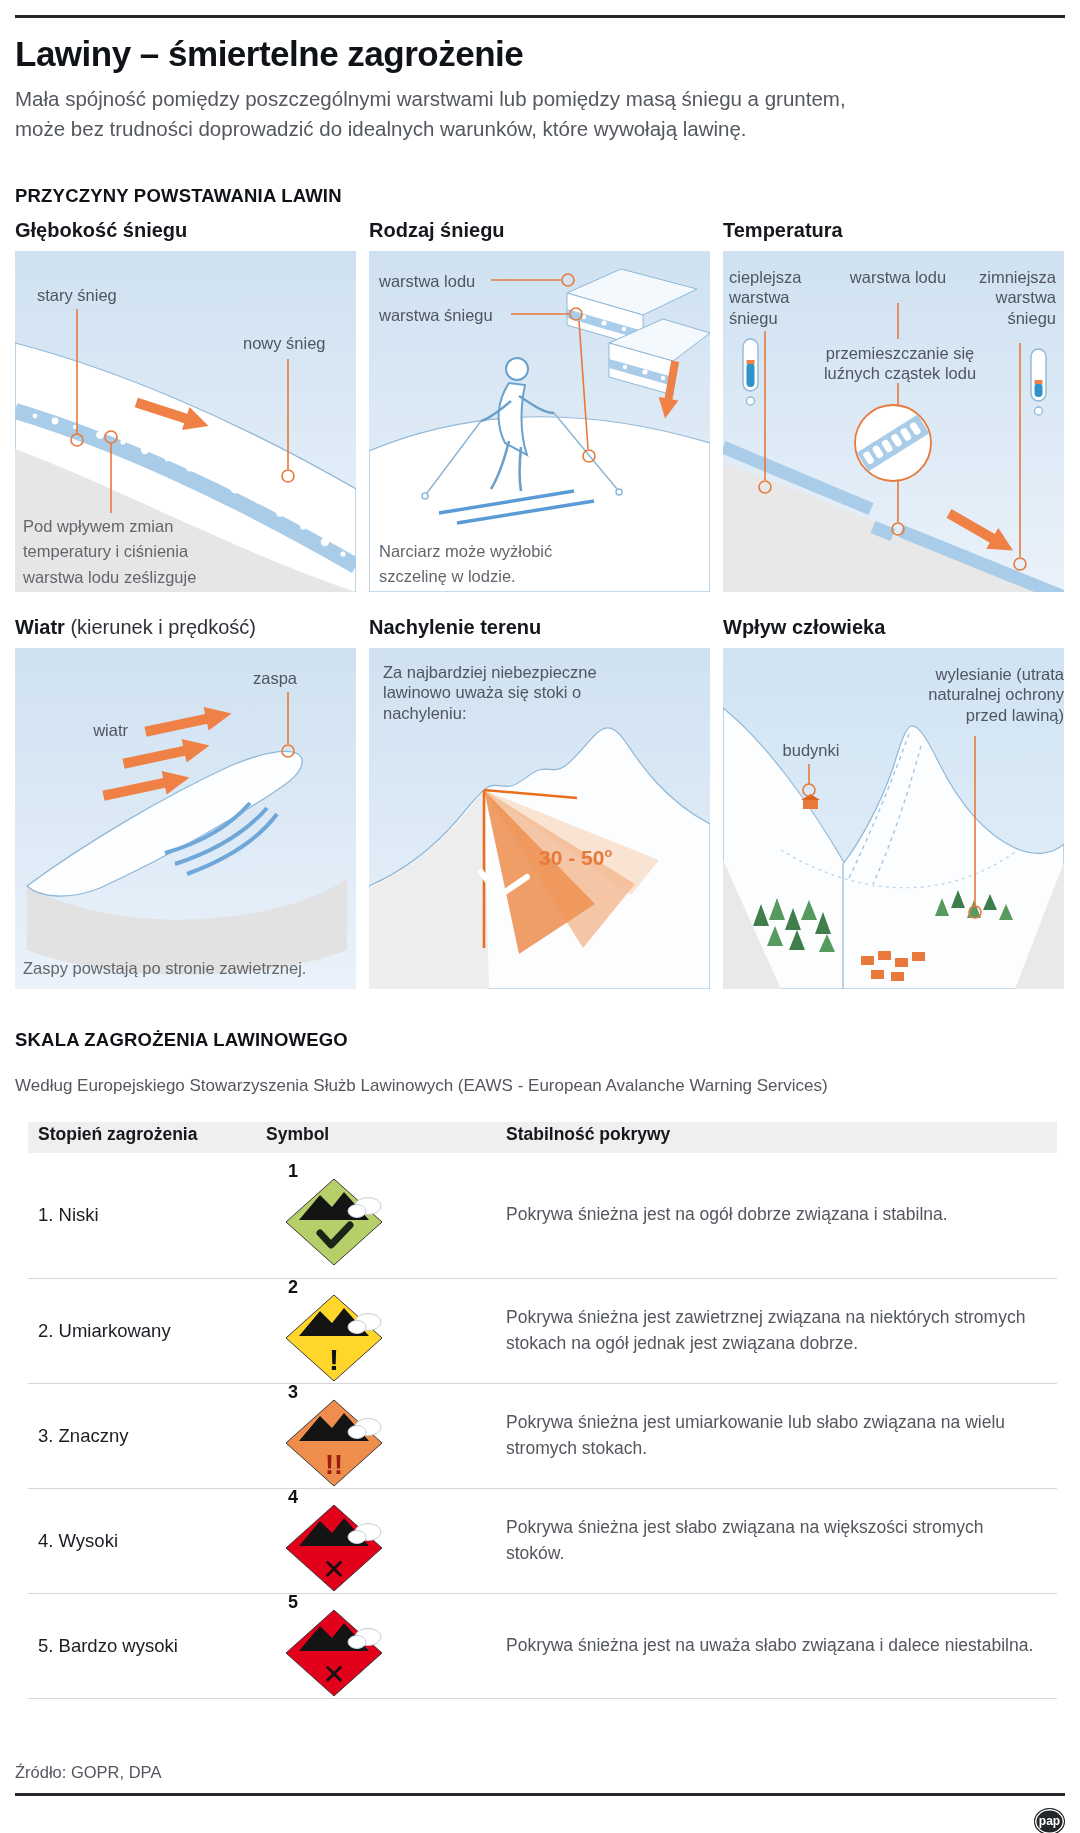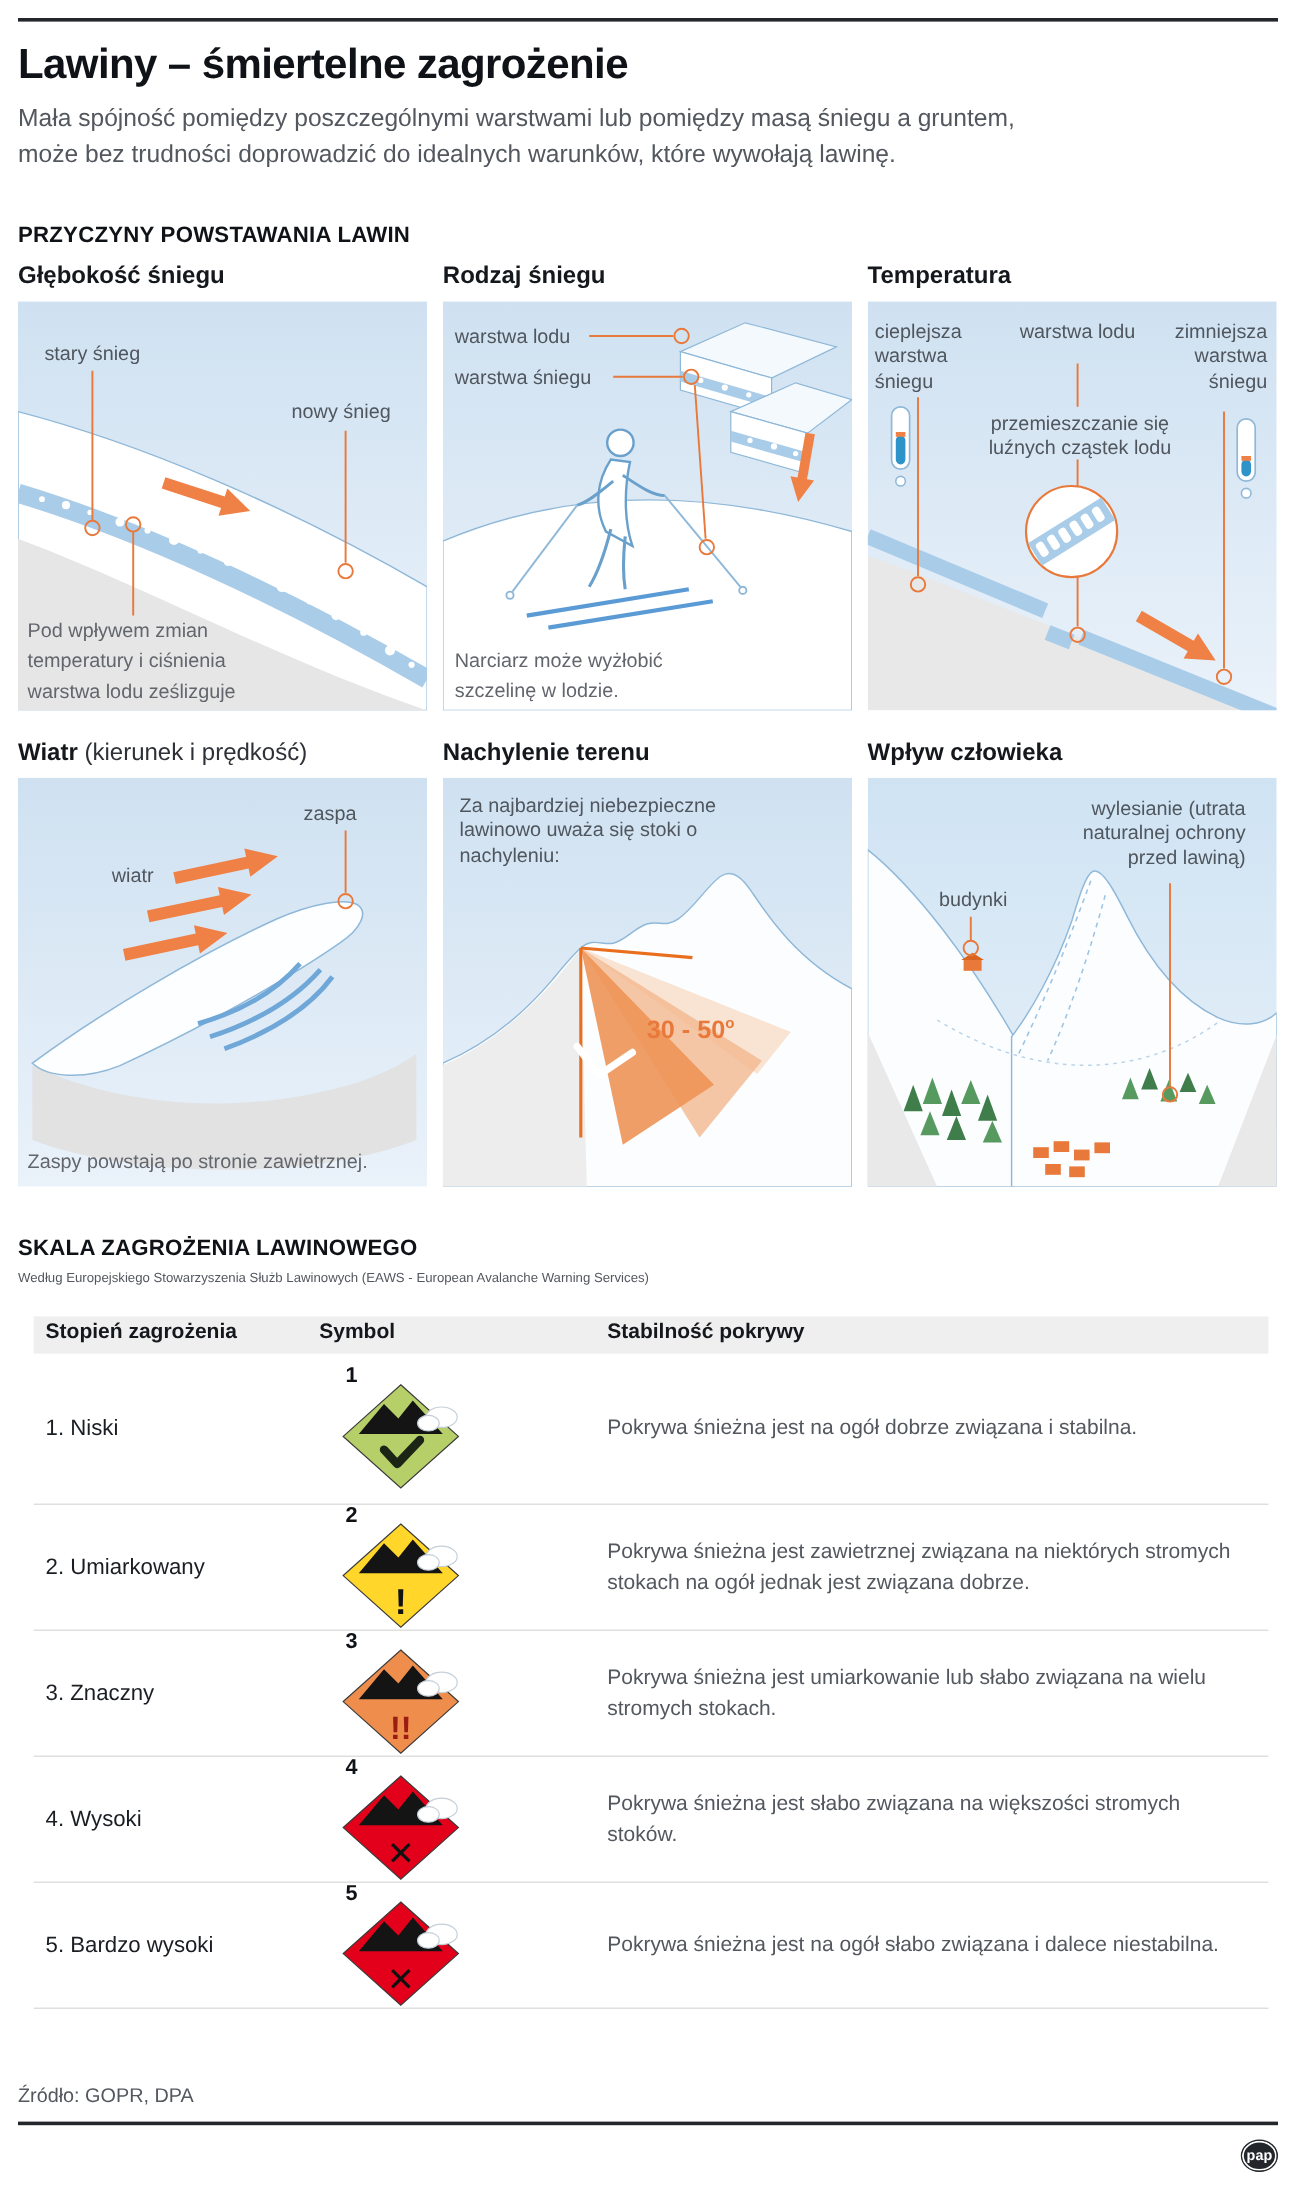--- a/index.html
+++ b/index.html
@@ -6,21 +6,21 @@
   body { width:1080px; background:#ffffff; font-family:"Liberation Sans","DejaVu Sans",sans-serif; color:#15181d; }
   .page { width:1080px; padding:0 15px; }
 
   .rule { height:3px; background:#23262b; margin-top:15px; }
   .rule.bottom { margin-top:11px; }
 
   h1 { font-size:35px; font-weight:800; letter-spacing:-0.5px; margin:16px 0 10px; color:#0f1216; }
   .intro { font-size:20.5px; line-height:1.48; color:#53575e; max-width:880px; }
 
   .section-title { font-size:18.5px; font-weight:800; margin-top:40px; color:#0f1216; letter-spacing:0.2px; }
-  .section-sub { font-size:11px; color:#53575e; margin-top:8px; }
+  .section-sub { font-size:17px; color:#53575e; margin-top:25px; }
 
   .panels-grid { display:grid; grid-template-columns:repeat(3,341px); column-gap:13px; row-gap:24px; margin-top:12px; }
   .cell h3 { font-size:20px; font-weight:800; margin-bottom:9px; color:#14171c; }
   .cell h3 .h-rest { font-weight:400; color:#2e3238; }
   .panel { position:relative; width:341px; height:341px; overflow:hidden; }
   .ill { position:absolute; inset:0; display:block; }
   svg { overflow:hidden; }
 
   .lbl { position:absolute; font-size:16.5px; color:#4f565e; line-height:1.24; }
   .cap { position:absolute; font-size:16.5px; color:#62666c; line-height:1.55; }
@@ -311,21 +311,21 @@
           <g>
             <rect x="80" y="152" width="15" height="9" fill="#e8793a"></rect>
             <polygon points="78,152 87.5,146 97,152" fill="#d9641f"></polygon>
           </g>
           <line class="ll" x1="86" y1="116" x2="86" y2="136"></line>
           <circle class="lc" cx="86" cy="142" r="6"></circle>
           <line class="ll" x1="252" y1="88" x2="252" y2="257"></line>
           <circle class="lc" cx="252" cy="264" r="6"></circle>
         </svg>
         <div class="lbl" style="left:48px; top:92px; width:80px; text-align:center;">budynki</div>
-        <div class="lbl" style="right:26px; top:16px; width:178px; text-align:right;">wylesianie (utrata naturalnej ochrony przed lawiną)</div>
+        <div class="lbl" style="right:0; top:16px; width:178px; text-align:right;">wylesianie (utrata naturalnej ochrony przed lawiną)</div>
       </div>
     </div>
 
   </div>
 
   <div class="section-title">SKALA ZAGROŻENIA LAWINOWEGO</div>
   <div class="section-sub">Według Europejskiego Stowarzyszenia Służb Lawinowych (EAWS - European Avalanche Warning Services)</div>
 
   <div class="scale-table">
     <div class="scale-head">
@@ -409,21 +409,21 @@
         <svg class="diamond-svg" width="100" height="90" viewBox="0 0 100 90">
           <polygon points="50,2 98,45 50,88 2,45" stroke="#3a3a3a" stroke-width="1" fill="#e2001a"></polygon>
           <path d="M15,43 L36,18 L48,30 L60,15 L85,43 Z" fill="#141414"></path>
           <g>
               <ellipse cx="84" cy="29" rx="13" ry="8.5" fill="#ffffff" stroke="#c5cfd8"></ellipse>
               <ellipse cx="73" cy="34" rx="9" ry="6.5" fill="#ffffff" stroke="#c5cfd8"></ellipse>
             </g>
           <text x="50" y="76" text-anchor="middle" font-size="28" font-weight="bold" fill="#111111">✕</text>
         </svg>
       </div>
-      <div class="desc">Pokrywa śnieżna jest na ogół słabo związana i dalece niestabilna.</div>
+      <div class="desc">Pokrywa śnieżna jest na uważa słabo związana i dalece niestabilna.</div>
     </div>
   </div>
 
   <div class="source">Źródło: GOPR, DPA</div>
   <div class="rule bottom"></div>
   <div class="logo-row">
     <div class="pap-logo">pap</div>
   </div>
 
 </div>

